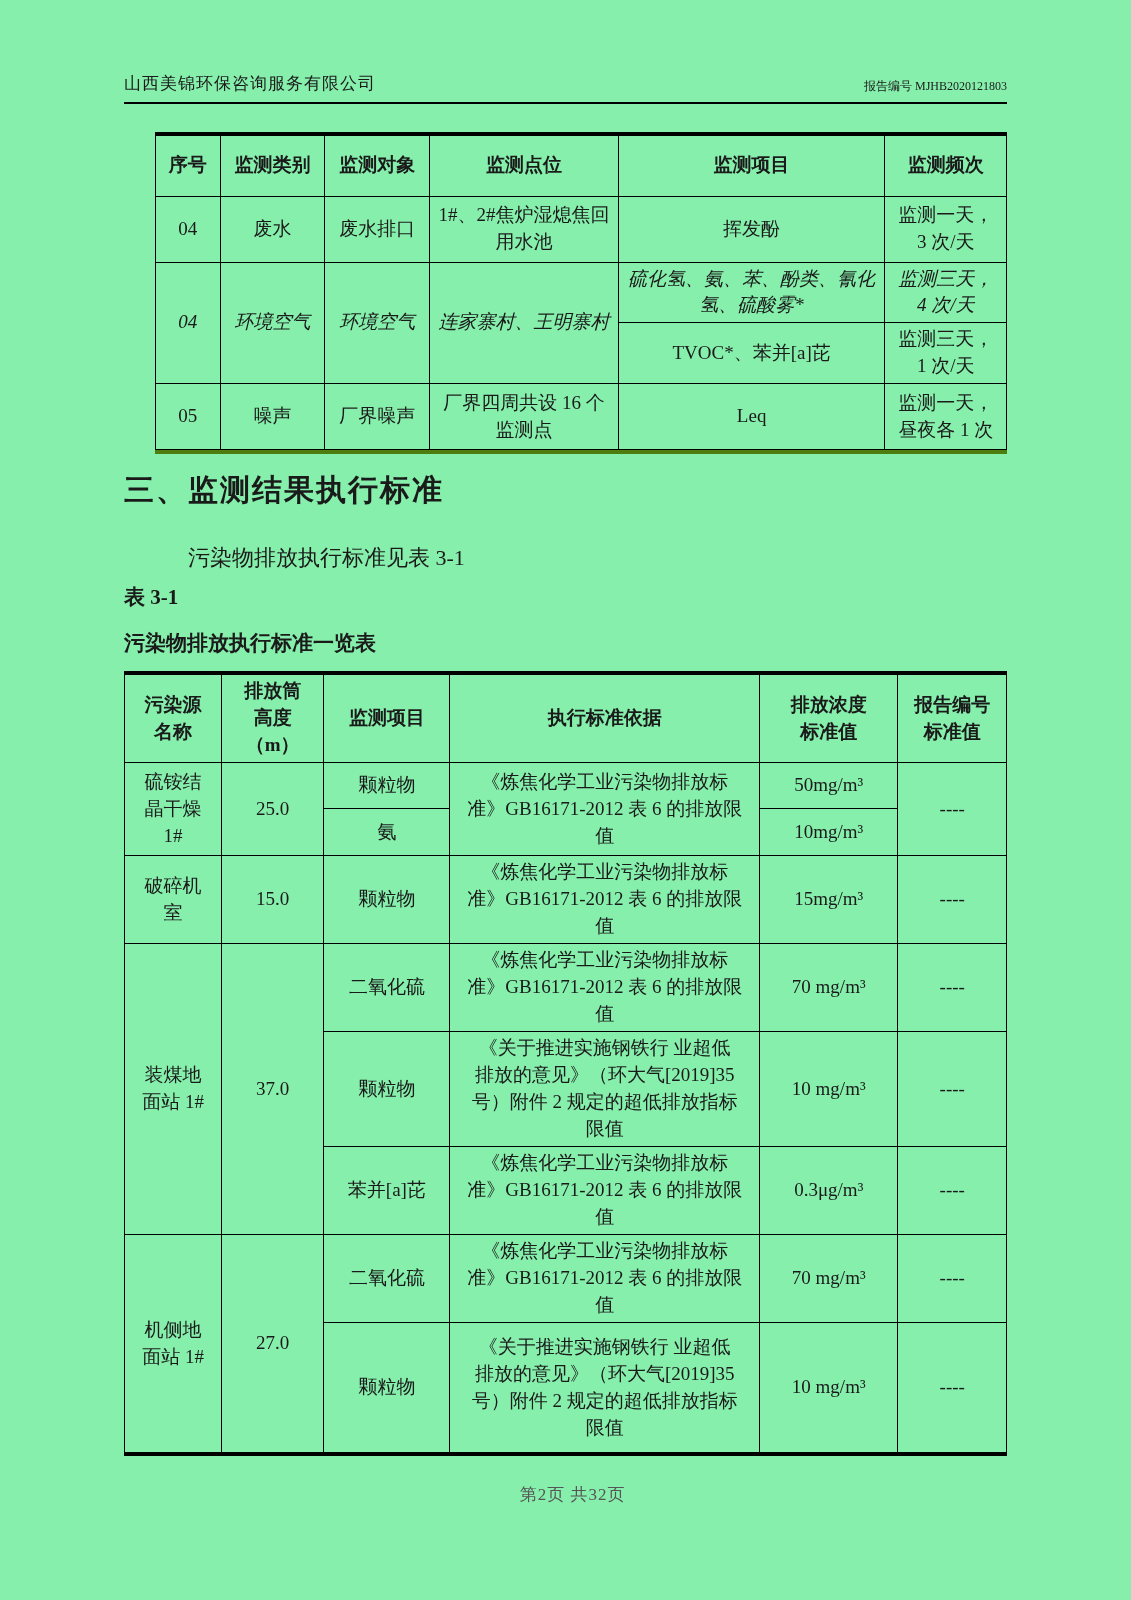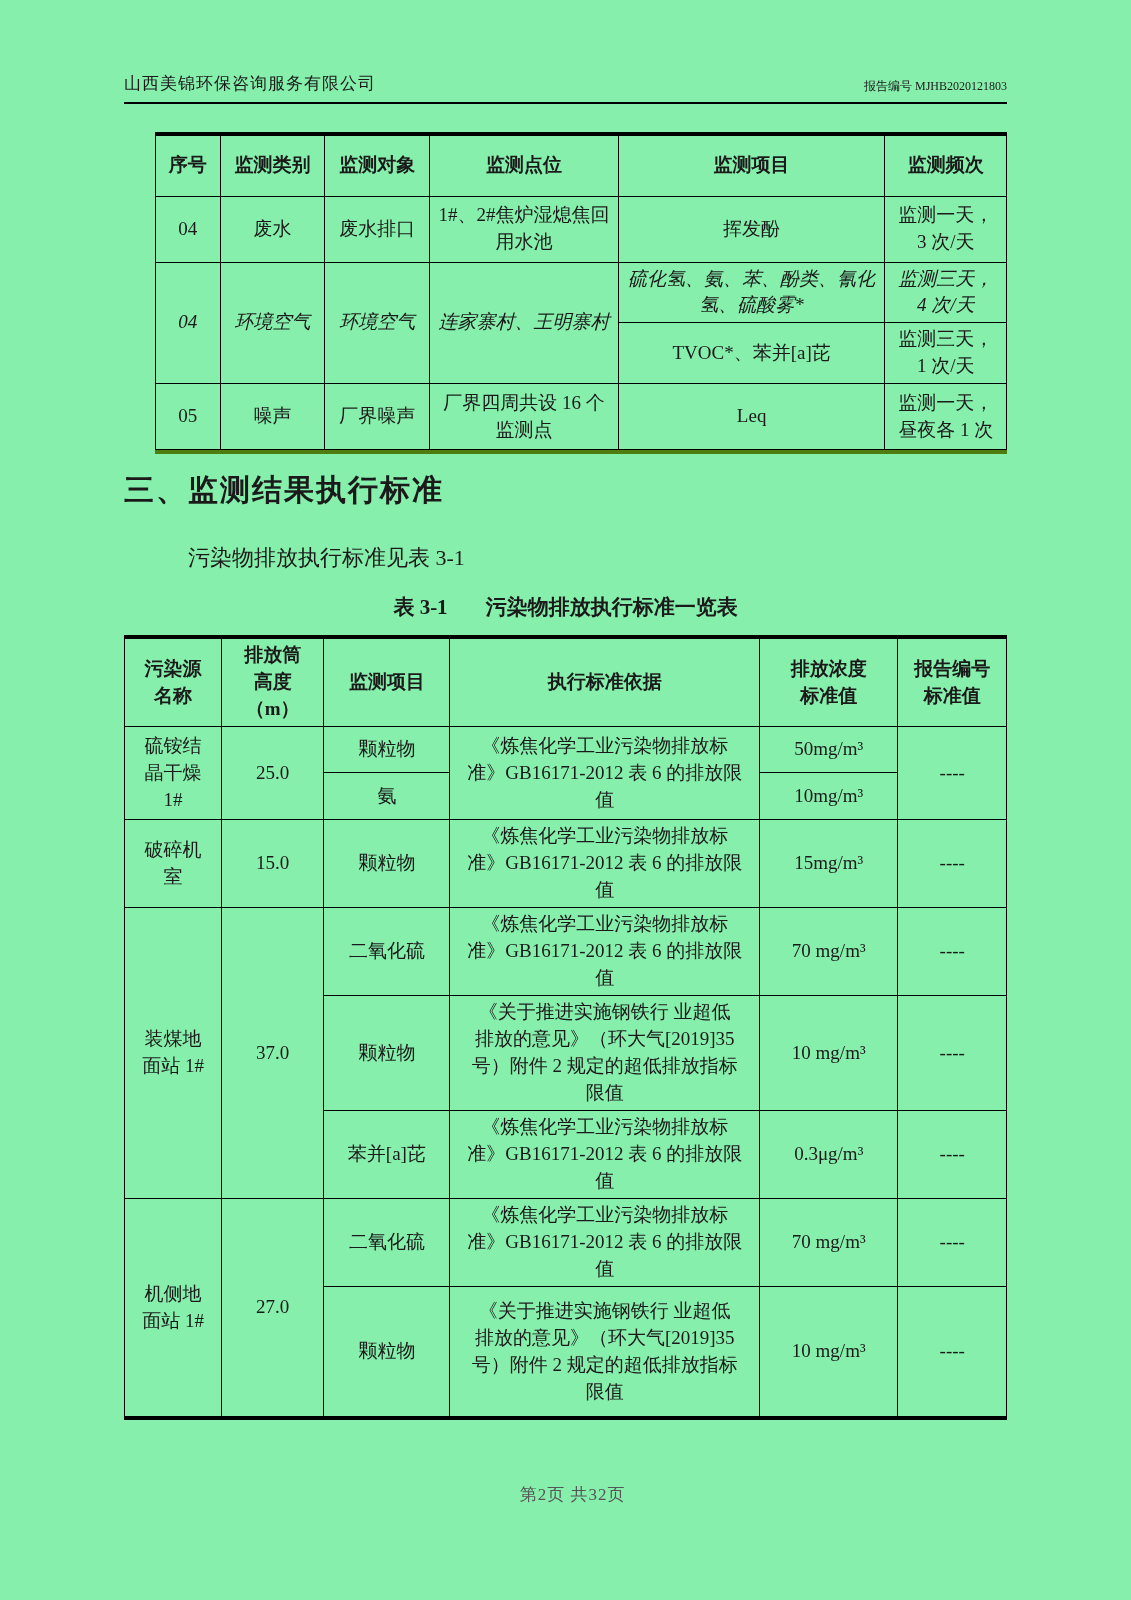--- a/index.html
+++ b/index.html
@@ -38,22 +38,22 @@
   .t1-r05 td { height: 66px; }
   .note-row { font-size: 19px; text-align: left; padding: 13px 4px 19px 4px; }
 
   
   .sec-title {
     margin-top: 16px; font-family: "Liberation Sans", "DejaVu Sans", sans-serif;
     font-weight: bold; font-size: 30px; letter-spacing: 2px;
   }
   .intro { margin-top: 32px; padding-left: 64px; font-size: 22px; }
   .caption {
-    margin-top: 20px; display: flex; justify-content: center; gap: 38px;
-    font-size: 21px; font-weight: bold;
+    margin-top: 10px; display: flex; justify-content: center; gap: 18px;
+    font-size: 21px; font-weight: bold; flex-direction: column;
   }
 
   
   .t2 { margin-top: 14px; border-top: 4px solid #000; border-bottom: 4px solid #000; border-radius: 20px; }
   .t2-head th { height: 80px; }
   .t2-g1a td { height: 46px; }
   .t2-g1b td { height: 47px; }
   .t2-g2 td  { height: 76px; }
   .t2-g3a td { height: 76px; }
   .t2-g3b td { height: 102px; }

